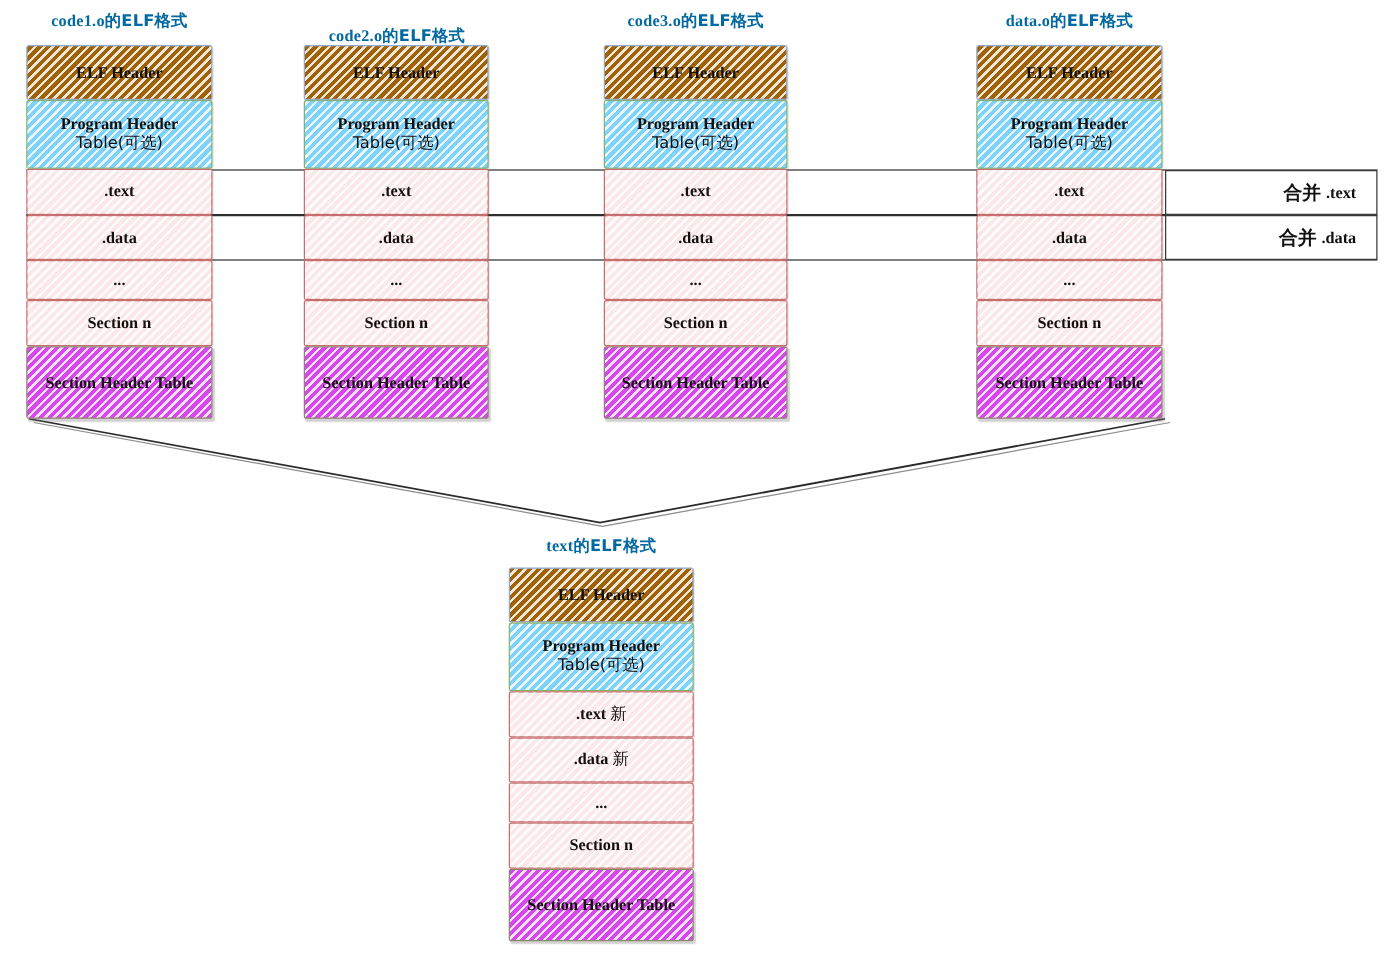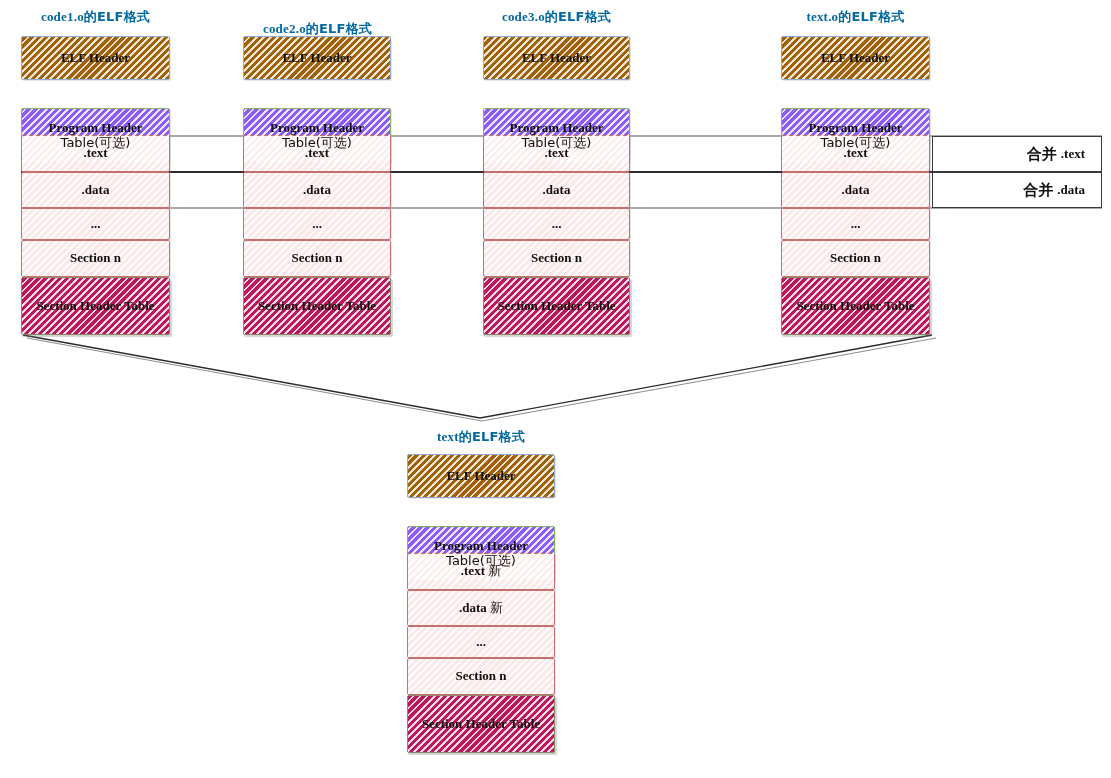--- a/index.html
+++ b/index.html
@@ -95,32 +95,31 @@
     );
   }
 
   
   .seg.elf {
     background: #a16207;
     border: 1.2px solid #8fabd4;
     box-shadow: 1px 1px 0 rgba(120,120,120,.18);
   }
   .seg.pht {
-    background: #8b5cf6;
+    background: #7dd3fc;
     border: 1.2px solid #85b36a;
     box-shadow: 1px 1px 0 rgba(120,120,120,.18);
-    margin-top: 28px;
   }
   .seg.sec {
     background: #fbe9e9;
     border: 1.2px solid #c76f6f;
     box-shadow: 1px 1px 0 rgba(120,120,120,.16);
   }
   .seg.sht {
-    background: #be185d;
+    background: #d946ef;
     border: 1.2px solid #8a8a6a;
     box-shadow: 1.5px 2px 1px rgba(110,110,110,.3);
   }
 
   
   .merge-box {
     position: absolute;
     box-sizing: border-box;
     border: 1.4px solid #3a3a3a;
     background: #ffffff;
@@ -161,21 +160,21 @@
   <div class="col-title" style="left:21px; top:8px; width:149px;">
     <span class="lat">code1.o</span><span class="han">的ELF格式</span>
   </div>
   <div class="col-title" style="left:243px; top:20px; width:149px;">
     <span class="lat">code2.o</span><span class="han">的ELF格式</span>
   </div>
   <div class="col-title" style="left:482px; top:8px; width:149px;">
     <span class="lat">code3.o</span><span class="han">的ELF格式</span>
   </div>
   <div class="col-title" style="left:781px; top:8px; width:149px;">
-    <span class="lat">text.o</span><span class="han">的ELF格式</span>
+    <span class="lat">data.o</span><span class="han">的ELF格式</span>
   </div>
 
   <div class="stack" style="left:21px; top:36px; width:149px; height:299px;">
     <div class="seg elf" style="top:0px;   height:44px; width:149px;">
       <span class="lab"><span>ELF Header</span></span>
     </div>
     <div class="seg pht" style="top:44px;  height:55px; width:149px;">
       <span class="lab"><span>Program Header</span><br><span class="han">Table(可选)</span></span>
     </div>
     <div class="seg sec" style="top:99px;  height:37px; width:149px;">

